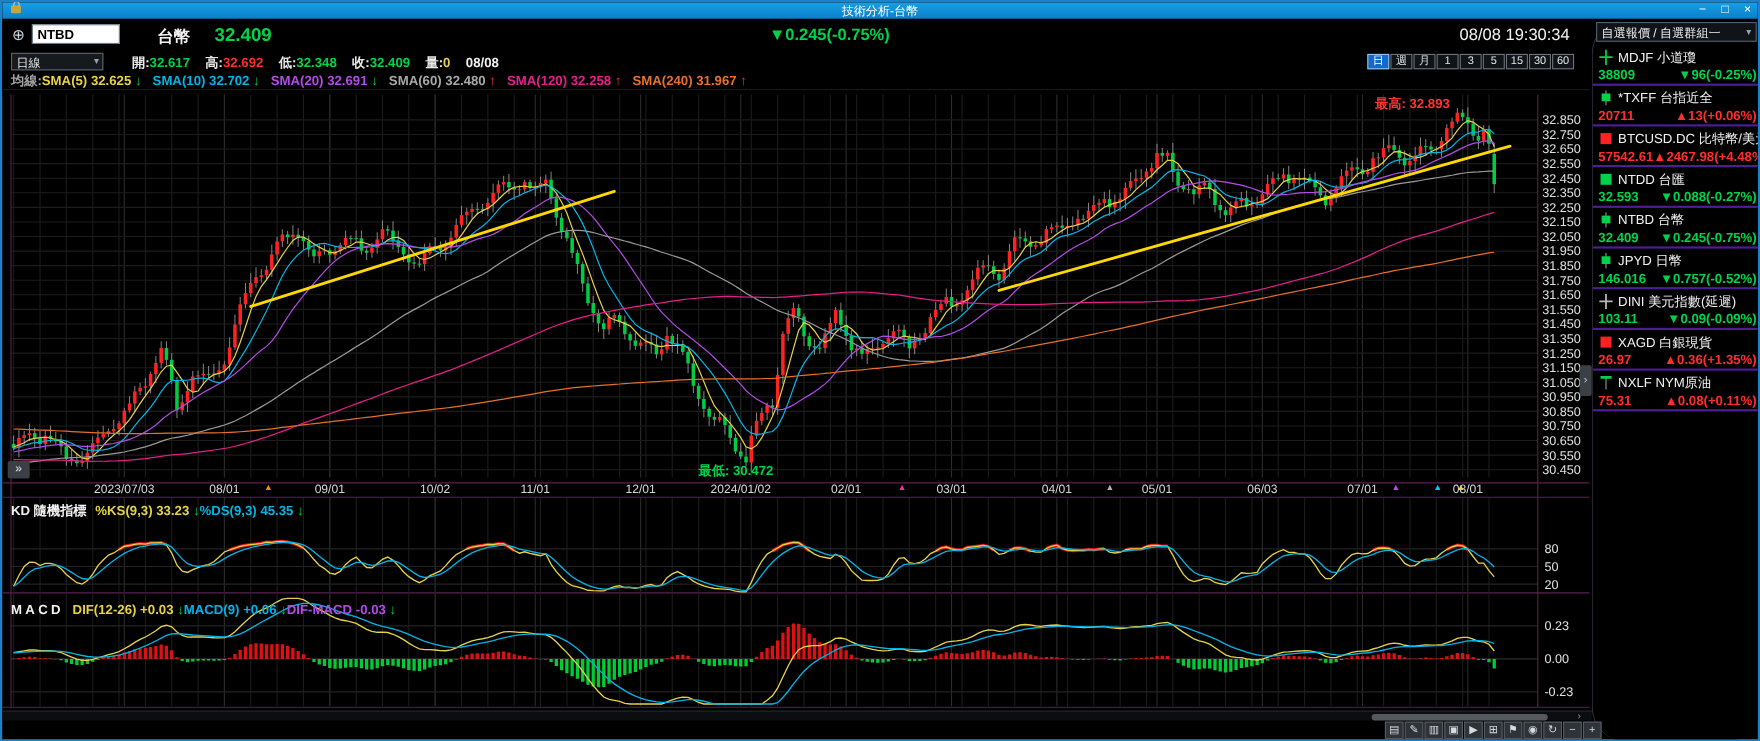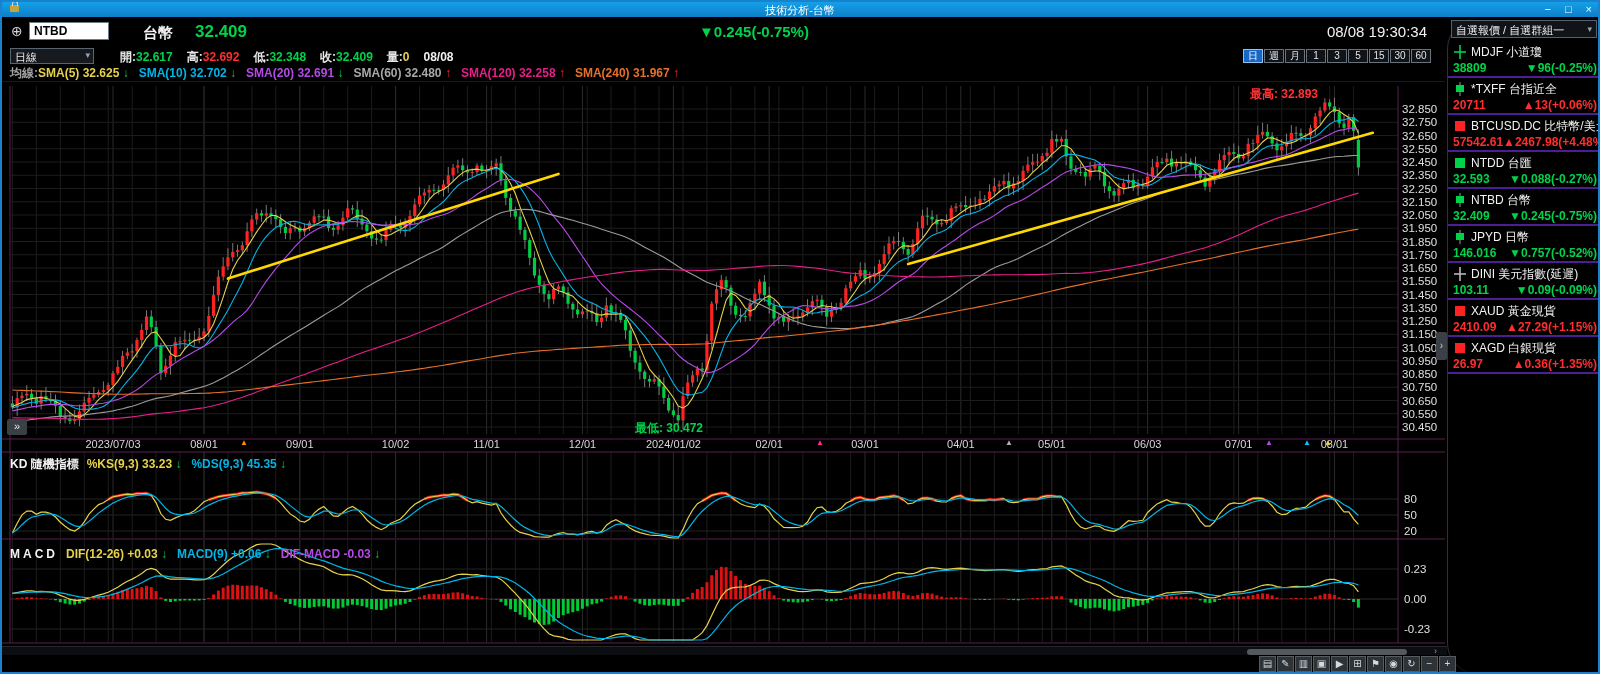--- a/index.html
+++ b/index.html
@@ -32,21 +32,21 @@
   .sma-row b{color:#a3a3a3;font-weight:bold;}
   .sma-row .it{margin-right:10px;}
   .up{color:#ff2d2d;} .dn{color:#00d24a;}
   
   #chartSvg{position:absolute;left:0;top:80px;}
   .anno{position:absolute;font-size:12px;font-weight:bold;z-index:5;}
   .kd-legend,.macd-legend{position:absolute;left:8px;z-index:5;font-size:12px;font-weight:bold;white-space:nowrap;background:transparent;}
   .kd-legend{top:454px;} .macd-legend{top:545px;}
   .lg-title{color:#f2f2f2;margin-right:8px;}
   .macd-legend .lg-title{letter-spacing:3px;}
-  .lg-it{margin-right:10px;}
+  .lg-it{}
   
   .hscroll{position:absolute;left:0;top:644px;width:1445px;height:9px;background:#0b0d10;border-top:1px solid #23282d;}
   .hthumb{position:absolute;left:1245px;top:1.5px;width:160px;height:6px;background:#55595e;border-radius:3px;cursor:pointer;}
   .hs-arrow{position:absolute;left:1432px;top:-1px;color:#9aa0a6;font-size:9px;cursor:pointer;}
   .btoolbar{position:absolute;left:1256px;top:654px;display:flex;z-index:6;}
   .tool-btn{width:17px;height:16px;margin-left:1px;background:#2e3338;border:1px solid #565c63;color:#d6dade;font-size:10px;line-height:14px;text-align:center;cursor:pointer;}
   .collapse-tab{position:absolute;left:1434px;top:330px;width:11px;height:28px;background:#3a4046;border-radius:2px;color:#c9ced3;font-size:10px;line-height:27px;text-align:center;cursor:pointer;z-index:6;}
   .back-btn{position:absolute;left:5px;top:417px;width:20px;height:16px;background:#3a4046;border-radius:2px;color:#e4e8ec;font-size:11px;line-height:15px;text-align:center;cursor:pointer;z-index:6;}
   
   .sidebar{position:absolute;left:1445px;top:16px;width:153px;height:656px;background:#000;border-left:1px solid #2c3238;border-radius:31px;}
@@ -1404,34 +1404,35 @@
           <div class="sb-r2">
             <span class="c-green">103.11</span>
             <span class="c-green">▼0.09(-0.09%)</span>
           </div>
         </div>
         <div class="sb-item">
           <div class="sb-r1">
             <span class="ic"><svg width="15" height="14" viewBox="0 0 15 14">
                 <rect x="2" y="2" width="10" height="10" fill="#ff2222"></rect>
               </svg></span>
-            <span>XAUD 黃金現貨</span>
+            <span>XAGD 白銀現貨</span>
           </div>
           <div class="sb-r2">
-            <span class="c-red">2410.09</span>
-            <span class="c-red">▲27.29(+1.15%)</span>
+            <span class="c-red">26.97</span>
+            <span class="c-red">▲0.36(+1.35%)</span>
           </div>
         </div>
         <div class="sb-item">
           <div class="sb-r1">
             <span class="ic"><svg width="15" height="14" viewBox="0 0 15 14">
-                <rect x="2" y="2" width="10" height="10" fill="#ff2222"></rect>
+                <line x1="7" y1="2" x2="7" y2="13" stroke="#9a9a9a" stroke-width="1"></line>
+                <line x1="2" y1="2" x2="12" y2="2" stroke="#00d24a" stroke-width="2.5"></line>
               </svg></span>
-            <span>XAGD 白銀現貨</span>
+            <span>NXLF NYM原油</span>
           </div>
           <div class="sb-r2">
-            <span class="c-red">26.97</span>
-            <span class="c-red">▲0.36(+1.35%)</span>
+            <span class="c-red">75.31</span>
+            <span class="c-red">▲0.08(+0.11%)</span>
           </div>
         </div>
       </div>
   </div>
 </div>
 
 </body></html>

